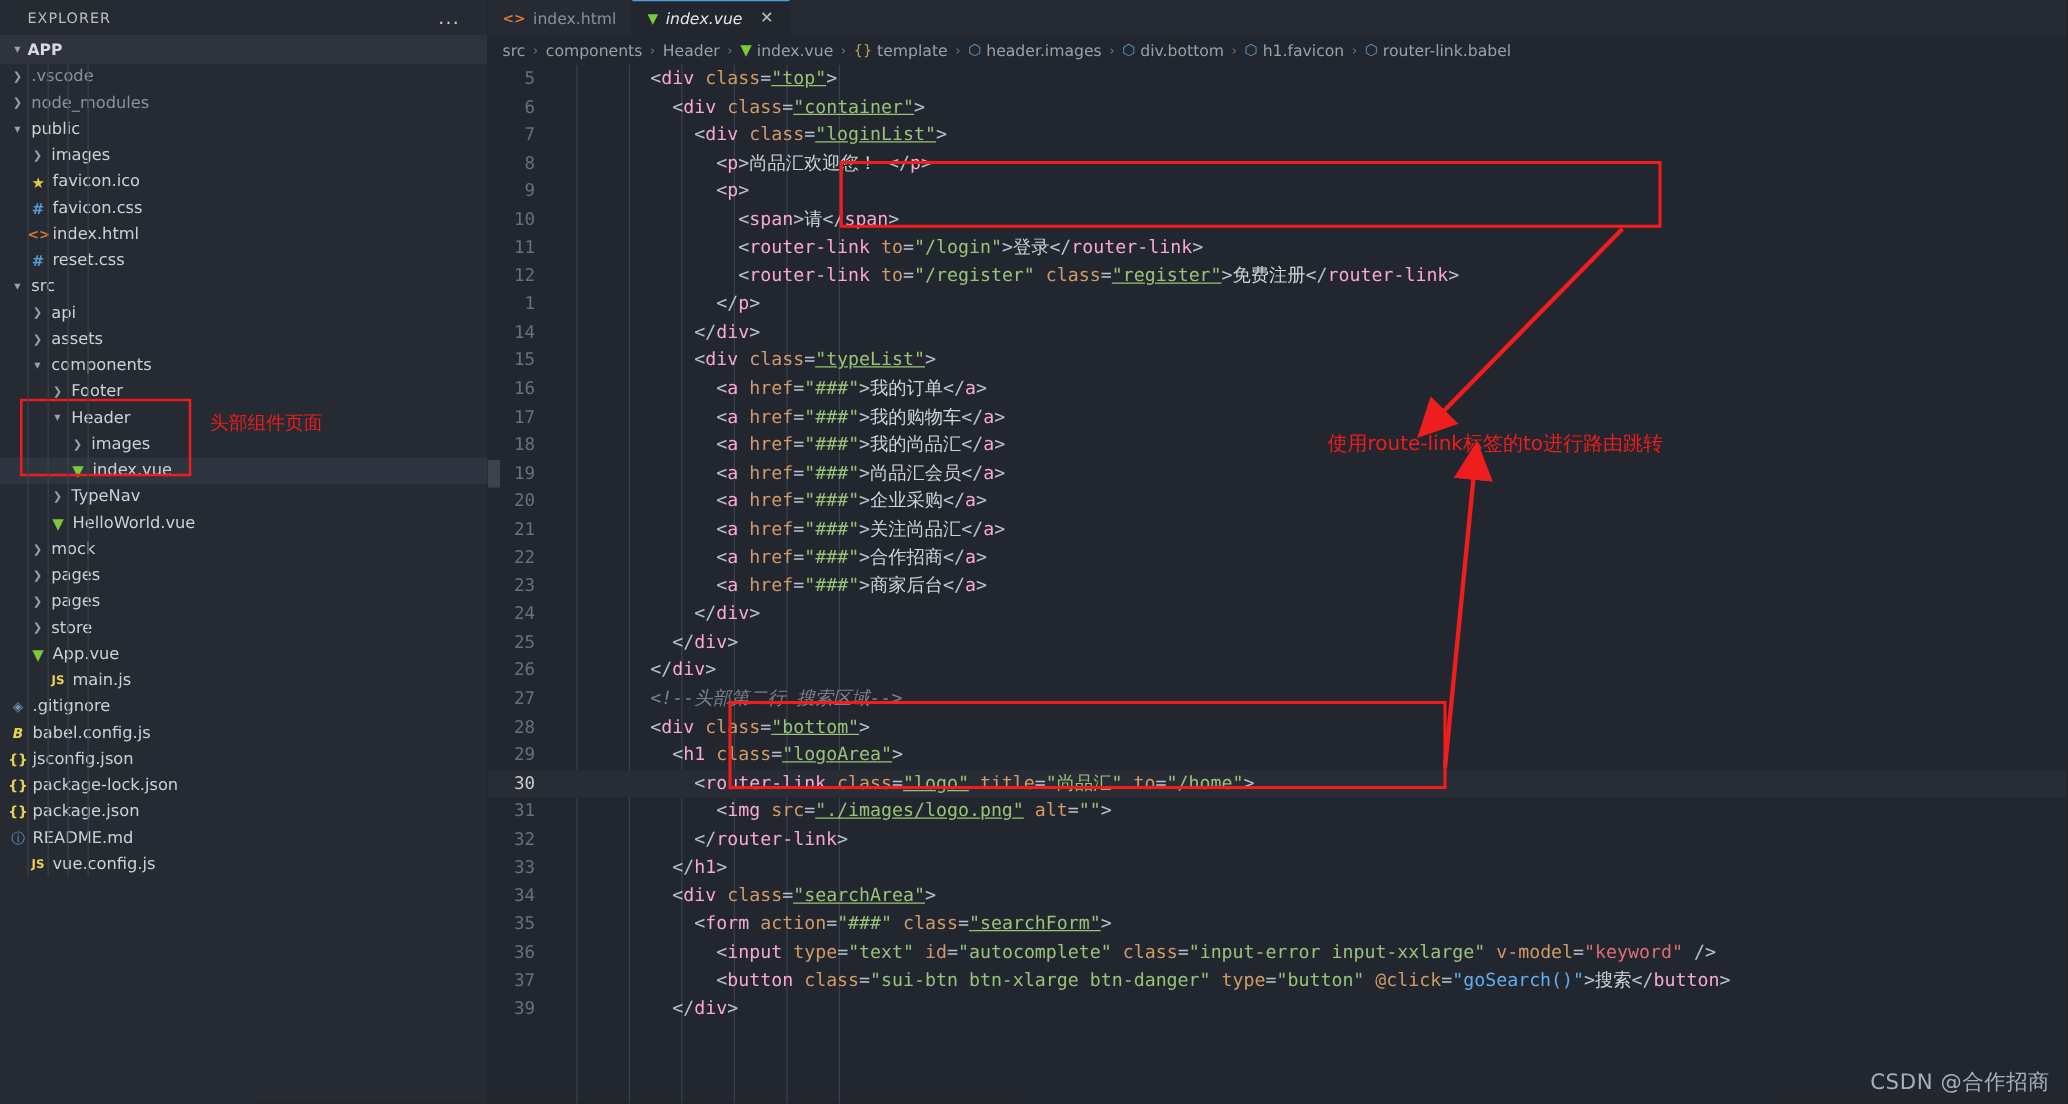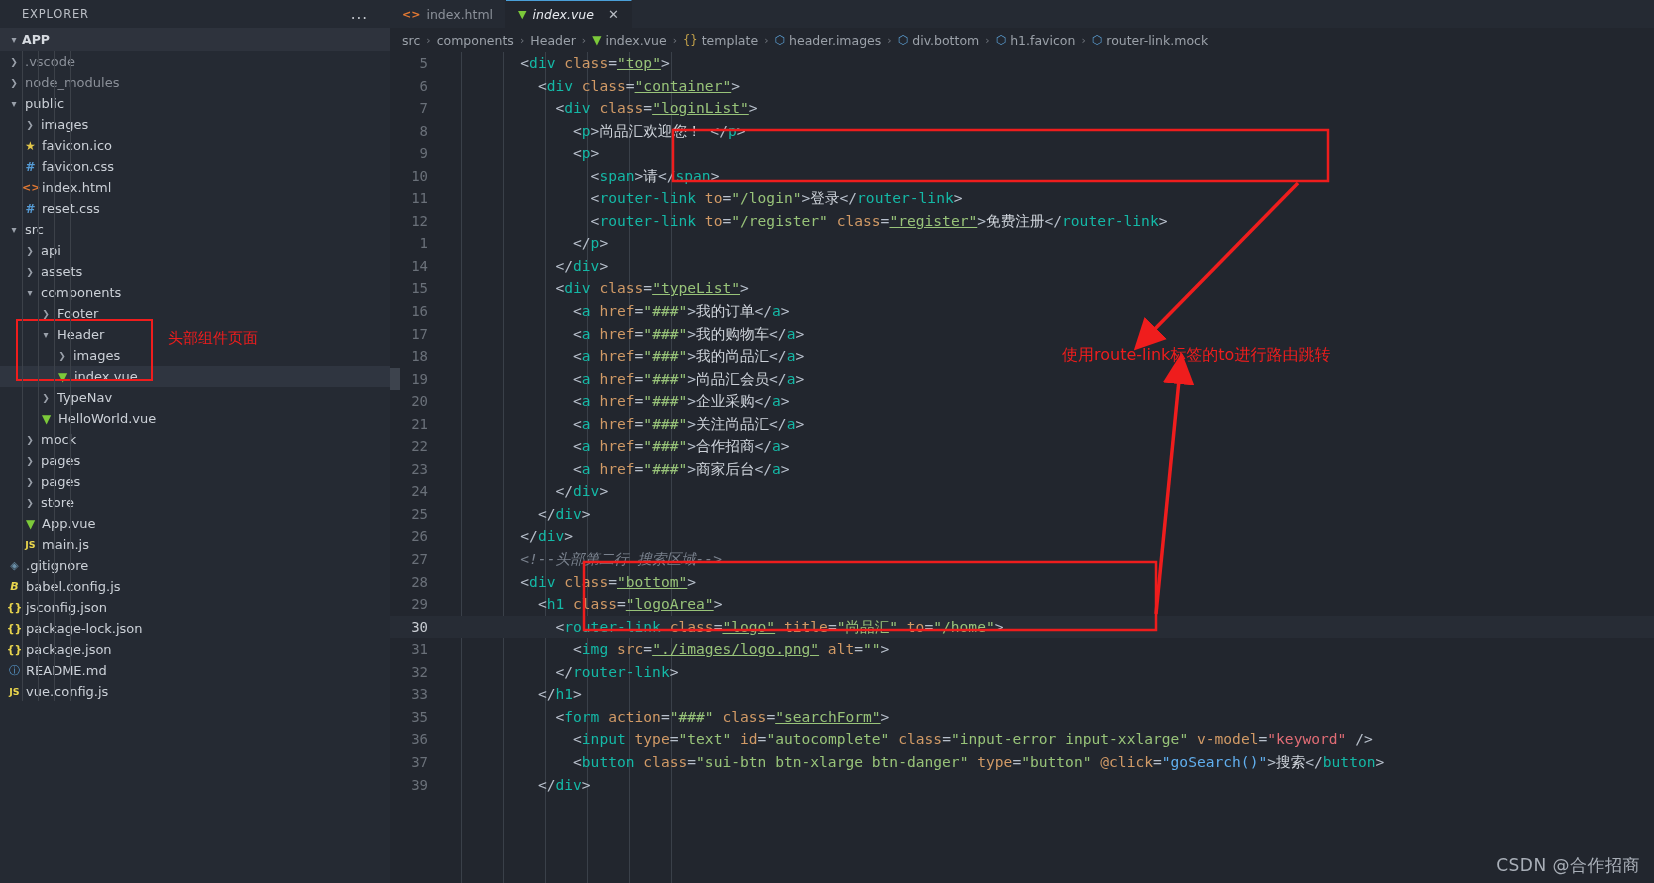--- a/index.html
+++ b/index.html
@@ -78,21 +78,21 @@
     text-align: center;
     font-size: 11px;
     display: inline-block;
   }
   .lbl { padding-left: 3px; }
   .dim { color: #8b9099; }
   .i-star { color: #e3c74a; font-size: 12px; }
   .i-hash { color: #569cd6; font-weight: bold; font-size: 12px; }
   .i-html { color: #e37933; font-weight: bold; font-size: 11px; }
   .i-vue { color: #7cc93a; font-size: 12px; }
-  .i-js { color: #e8d44d; font-weight: bold; font-size: 9.5px; }
+  .i-js { color: #e8d44d; font-weight: bold; font-size: 9.5px; margin-left: 16px; }
   .i-git { color: #6a8fa8; font-size: 11px; }
   .i-babel { color: #e8d44d; font-style: italic; font-weight: bold; font-size: 11px; }
   .i-json { color: #e8d44d; font-size: 11px; font-weight: bold; }
   .i-md { color: #5b9fd4; font-size: 11px; }
   .guide {
     position: absolute;
     top: 0; bottom: 0;
     width: 1px;
     background: #3c4149;
   }
@@ -189,21 +189,21 @@
     text-align: right;
     padding-right: 22px;
     color: #6a7079;
     font-size: 14px;
   }
   .cline.cur .lnum { color: #c8ccd2; }
   .ctext { flex: 1 1 auto; padding-left: 0; }
 
   
   .t-punc   { color: #b8c0cc; }
-  .t-tag    { color: #14b8a6; }
+  .t-tag    { color: #f9a8d4; }
   .t-attr   { color: #d19a66; }
   .t-str    { color: #98c379; }
   .t-strU   { color: #98c379; text-decoration: underline; }
   .t-txt    { color: #cfd4db; }
   .t-cmt    { color: #7a828e; font-style: italic; }
   .t-fn     { color: #61afef; }
   .t-val    { color: #e06c75; }
 
   
   .iguide {
@@ -434,21 +434,21 @@
           <span>div.bottom</span>
         </span>
         <span class="bc-sep">›</span>
         <span class="bc-item">
           <span class="cube">⬡</span>
           <span>h1.favicon</span>
         </span>
         <span class="bc-sep">›</span>
         <span class="bc-item">
           <span class="cube">⬡</span>
-          <span>router-link.mock</span>
+          <span>router-link.babel</span>
         </span>
       </div>
     <div class="codearea" id="codearea">
         <div class="iguide" style="left: 71px;"></div>
         <div class="iguide" style="left: 113px;"></div>
         <div class="iguide" style="left: 155px;"></div>
         <div class="iguide" style="left: 197px;"></div>
         <div class="iguide" style="left: 239px;"></div>
         <div class="iguide" style="left: 281px;"></div>
         <div class="cline"><span class="lnum">5</span><span class="ctext">        <span class="t-punc">&lt;</span><span class="t-tag">div</span><span class="t-txt"> </span><span class="t-attr">class</span><span class="t-punc">=</span><span class="t-strU">"top"</span><span class="t-punc">&gt;</span></span></div>
@@ -473,20 +473,21 @@
         <div class="cline"><span class="lnum">24</span><span class="ctext">            <span class="t-punc">&lt;/</span><span class="t-tag">div</span><span class="t-punc">&gt;</span></span></div>
         <div class="cline"><span class="lnum">25</span><span class="ctext">          <span class="t-punc">&lt;/</span><span class="t-tag">div</span><span class="t-punc">&gt;</span></span></div>
         <div class="cline"><span class="lnum">26</span><span class="ctext">        <span class="t-punc">&lt;/</span><span class="t-tag">div</span><span class="t-punc">&gt;</span></span></div>
         <div class="cline"><span class="lnum">27</span><span class="ctext">        <span class="t-cmt">&lt;!--头部第二行 搜索区域--&gt;</span></span></div>
         <div class="cline"><span class="lnum">28</span><span class="ctext">        <span class="t-punc">&lt;</span><span class="t-tag">div</span><span class="t-txt"> </span><span class="t-attr">class</span><span class="t-punc">=</span><span class="t-strU">"bottom"</span><span class="t-punc">&gt;</span></span></div>
         <div class="cline"><span class="lnum">29</span><span class="ctext">          <span class="t-punc">&lt;</span><span class="t-tag">h1</span><span class="t-txt"> </span><span class="t-attr">class</span><span class="t-punc">=</span><span class="t-strU">"logoArea"</span><span class="t-punc">&gt;</span></span></div>
         <div class="cline cur"><span class="lnum">30</span><span class="ctext">            <span class="t-punc">&lt;</span><span class="t-tag">router-link</span><span class="t-txt"> </span><span class="t-attr">class</span><span class="t-punc">=</span><span class="t-strU">"logo"</span><span class="t-txt"> </span><span class="t-attr">title</span><span class="t-punc">=</span><span class="t-str">"尚品汇"</span><span class="t-txt"> </span><span class="t-attr">to</span><span class="t-punc">=</span><span class="t-str">"/home"</span><span class="t-punc">&gt;</span></span></div>
         <div class="cline"><span class="lnum">31</span><span class="ctext">              <span class="t-punc">&lt;</span><span class="t-tag">img</span><span class="t-txt"> </span><span class="t-attr">src</span><span class="t-punc">=</span><span class="t-strU">"./images/logo.png"</span><span class="t-txt"> </span><span class="t-attr">alt</span><span class="t-punc">=</span><span class="t-str">""</span><span class="t-punc">&gt;</span></span></div>
         <div class="cline"><span class="lnum">32</span><span class="ctext">            <span class="t-punc">&lt;/</span><span class="t-tag">router-link</span><span class="t-punc">&gt;</span></span></div>
         <div class="cline"><span class="lnum">33</span><span class="ctext">          <span class="t-punc">&lt;/</span><span class="t-tag">h1</span><span class="t-punc">&gt;</span></span></div>
+        <div class="cline"><span class="lnum">34</span><span class="ctext">          <span class="t-punc">&lt;</span><span class="t-tag">div</span><span class="t-txt"> </span><span class="t-attr">class</span><span class="t-punc">=</span><span class="t-strU">"searchArea"</span><span class="t-punc">&gt;</span></span></div>
         <div class="cline"><span class="lnum">35</span><span class="ctext">            <span class="t-punc">&lt;</span><span class="t-tag">form</span><span class="t-txt"> </span><span class="t-attr">action</span><span class="t-punc">=</span><span class="t-str">"###"</span><span class="t-txt"> </span><span class="t-attr">class</span><span class="t-punc">=</span><span class="t-strU">"searchForm"</span><span class="t-punc">&gt;</span></span></div>
         <div class="cline"><span class="lnum">36</span><span class="ctext">              <span class="t-punc">&lt;</span><span class="t-tag">input</span><span class="t-txt"> </span><span class="t-attr">type</span><span class="t-punc">=</span><span class="t-str">"text"</span><span class="t-txt"> </span><span class="t-attr">id</span><span class="t-punc">=</span><span class="t-str">"autocomplete"</span><span class="t-txt"> </span><span class="t-attr">class</span><span class="t-punc">=</span><span class="t-str">"input-error input-xxlarge"</span><span class="t-txt"> </span><span class="t-attr">v-model</span><span class="t-punc">=</span><span class="t-val">"keyword"</span><span class="t-txt"> </span><span class="t-punc">/&gt;</span></span></div>
         <div class="cline"><span class="lnum">37</span><span class="ctext">              <span class="t-punc">&lt;</span><span class="t-tag">button</span><span class="t-txt"> </span><span class="t-attr">class</span><span class="t-punc">=</span><span class="t-str">"sui-btn btn-xlarge btn-danger"</span><span class="t-txt"> </span><span class="t-attr">type</span><span class="t-punc">=</span><span class="t-str">"button"</span><span class="t-txt"> </span><span class="t-attr">@click</span><span class="t-punc">=</span><span class="t-fn">"goSearch()"</span><span class="t-punc">&gt;</span><span class="t-txt">搜索</span><span class="t-punc">&lt;/</span><span class="t-tag">button</span><span class="t-punc">&gt;</span></span></div>
         <div class="cline"><span class="lnum">39</span><span class="ctext">          <span class="t-punc">&lt;/</span><span class="t-tag">div</span><span class="t-punc">&gt;</span></span></div>
         <div class="scroll-mark" style="top: 315.7px;"></div>
       </div>
 
     <div id="overlay">
       <svg width="1264" height="831" style="position:absolute;left:0;top:0;">
         <defs>

